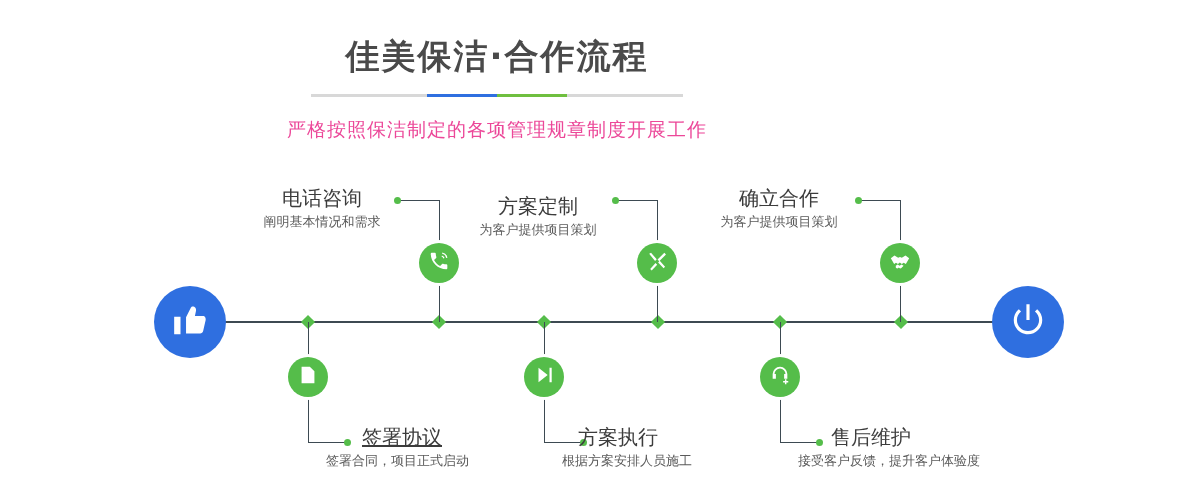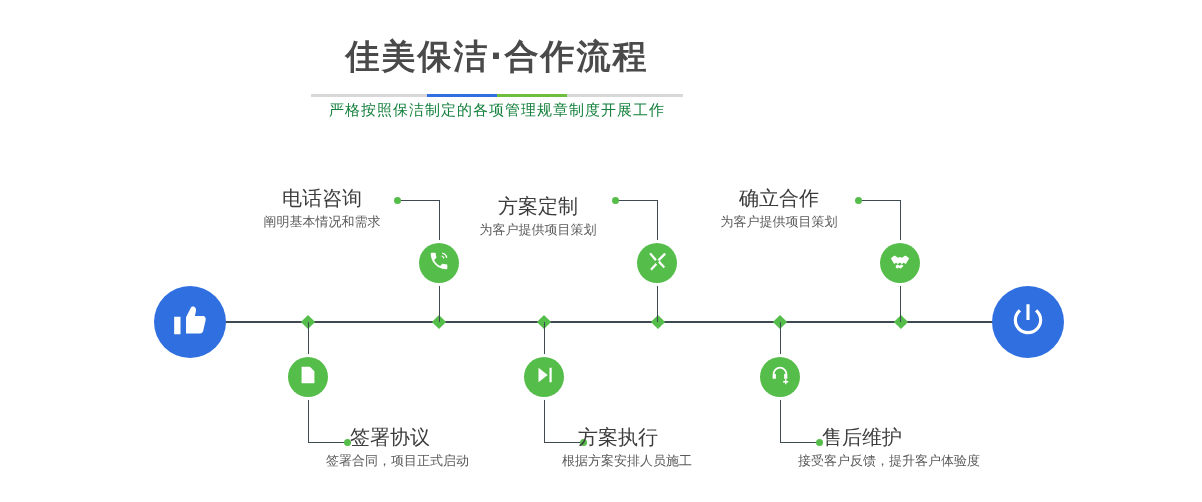--- a/index.html
+++ b/index.html
@@ -33,23 +33,23 @@
     height:3px;
     position:relative;
     background:#d8d8d8;
   }
   .rule-wrap .seg {
     position:absolute; top:0; height:3px;
   }
   .rule-wrap .seg.blue  { left:116px; width:70px; background:#2f6fe0; }
   .rule-wrap .seg.green { left:186px; width:70px; background:#6fbf3f; }
   .subtitle {
-    margin-top:4px;
-    font-size:15px;
-    color:#15803d;
+    margin-top:20px;
+    font-size:19px;
+    color:#ec4899;
     letter-spacing:1px;
     font-family:"DejaVu Sans", sans-serif;
   }
 
   
   .diagram { position:absolute; top:0; left:0; width:1202px; height:502px; }
 
   
   .axis {
     position:absolute;
@@ -181,21 +181,21 @@
   <div class="conn h" style="left:308px; top:442px; width:40px;"></div>
   <div class="dot" style="left:344px; top:439px;"></div>
   <div class="gcircle" style="left:288px; top:357px;">
     <span>
       <svg viewBox="0 0 24 24">
           <path d="M5 3h9l5 5v13H5V3zm2 5h6v1.6H7V8zm0 3.6h8v1.6H7v-1.6zm0 3.6h8v1.6H7v-1.6z"></path>
         </svg>
     </span>
   </div>
   <div class="stepbox lower" style="left:326px; top:427px; width:206px; text-align:left;">
-    <div class="title" style="margin-left:24px;">签署协议</div>
+    <div class="title" style="margin-left:36px;text-decoration:underline;">签署协议</div>
     <div class="desc">签署合同，项目正式启动</div>
   </div>
 
   <div class="conn v" style="left:657px; top:200px; height:122px;"></div>
   <div class="conn h" style="left:616px; top:200px; width:41px;"></div>
   <div class="dot" style="left:612px; top:197px;"></div>
   <div class="gcircle" style="left:637px; top:243px;">
     <span>
       <svg viewBox="0 0 24 24">
           <path d="M3.5 4.2l2-1.2 6.2 7.2-1.8 1.8L3.5 4.2zM20 3l-7.4 7.4 1.8 1.8L21.8 4.8 20 3zM13.2 13.6l1.8-1.8 5.8 6.6-1.6 1.6-6-6.4zM4.6 20.8l5.8-6.6 1.8 1.8-6 6.4-1.6-1.6z"></path>
@@ -242,17 +242,17 @@
   <div class="dot" style="left:816px; top:439px;"></div>
   <div class="gcircle" style="left:760px; top:357px;">
     <span>
       <svg viewBox="0 0 24 24">
           <path d="M12 3a8 8 0 00-8 8v5h3.5v-5H6a6 6 0 0112 0h-1.5v5H20v-5a8 8 0 00-8-8zM7.5 12H5v4h2.5v-4zm11.5 0h-2.5v4H19v-4z"></path>
           <path d="M19 18.5h2v1.6h-2v2h-1.6v-2h-2v-1.6h2v-2H19v2z"></path>
         </svg>
     </span>
   </div>
   <div class="stepbox lower" style="left:798px; top:427px; width:250px; text-align:left;">
-    <div class="title" style="margin-left:24px;">售后维护</div>
+    <div class="title" style="margin-left:33px;">售后维护</div>
     <div class="desc">接受客户反馈，提升客户体验度</div>
   </div>
 
 </div>
 
 </body></html>

